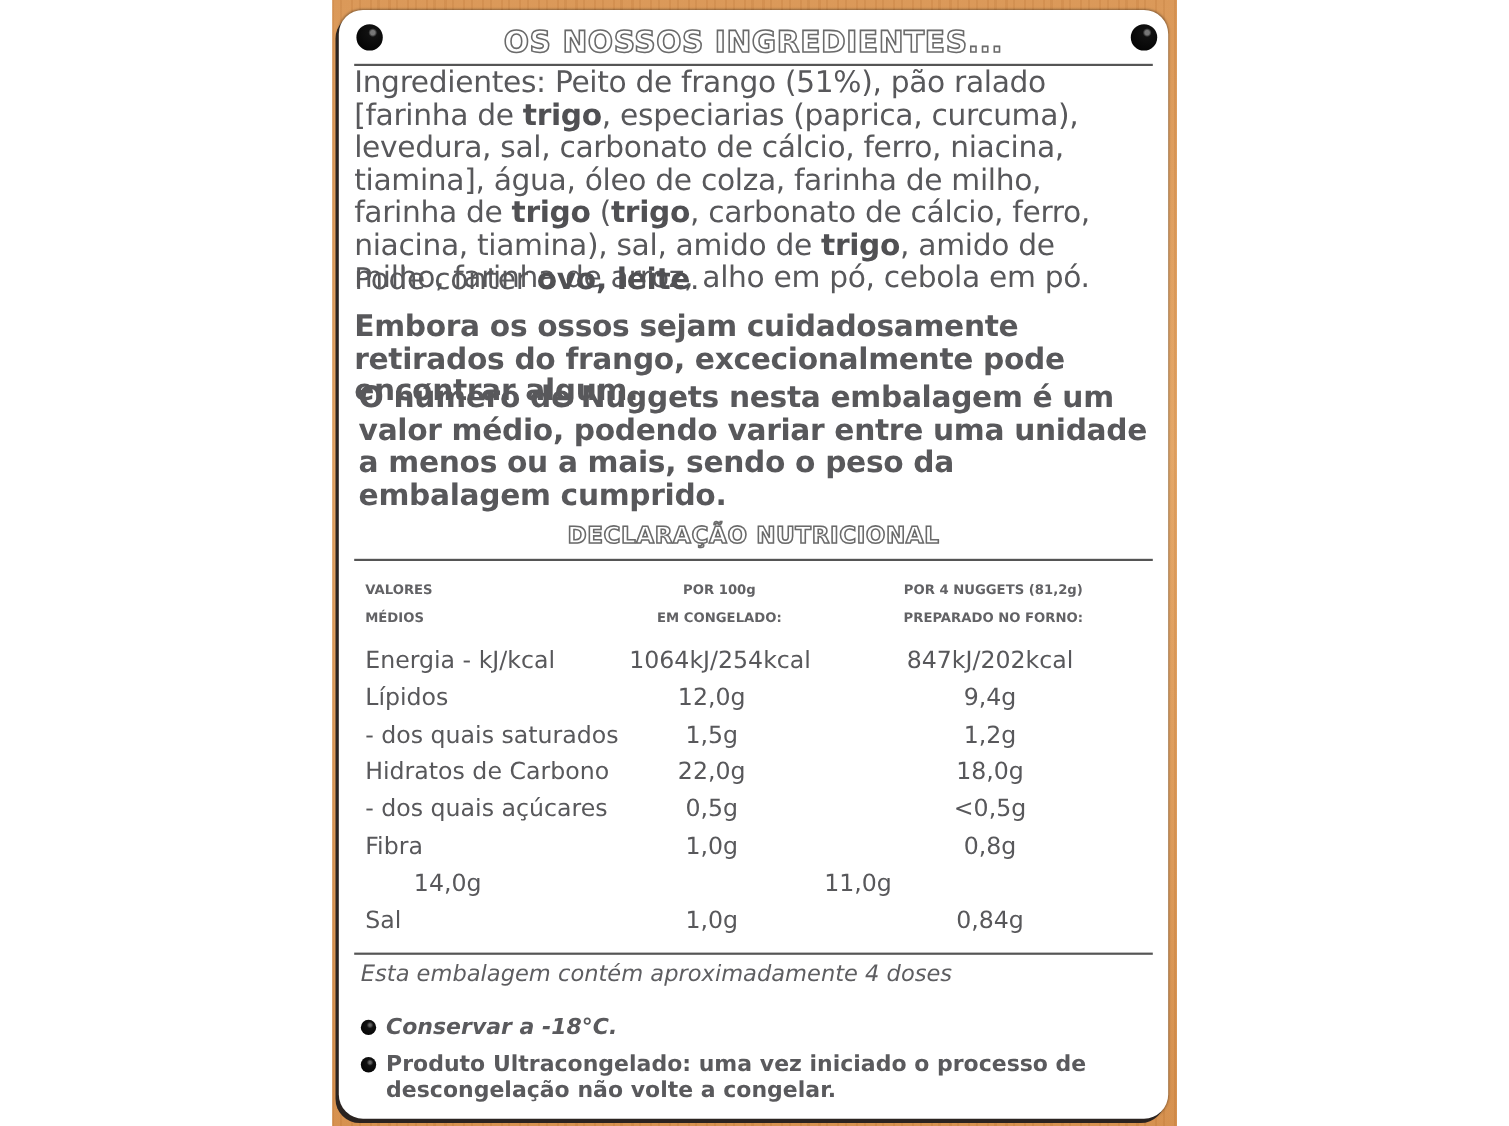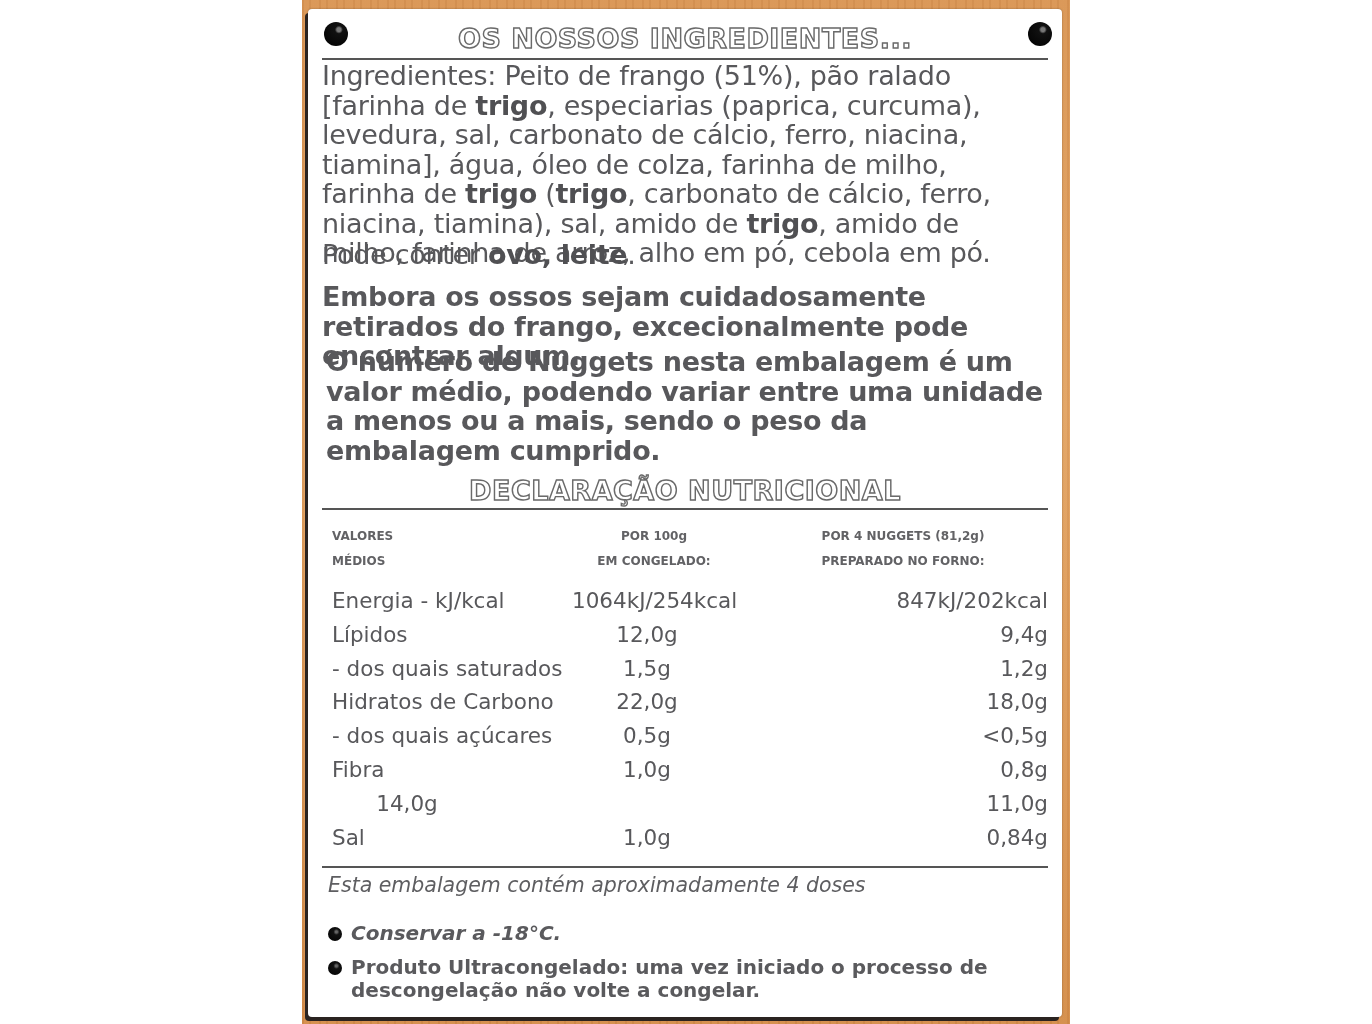--- a/index.html
+++ b/index.html
@@ -29,21 +29,21 @@
           rgba(255,210,150,0.05) 9px, rgba(255,210,150,0.05) 17px),
         linear-gradient(180deg, #d99656 0%, #e3a566 40%, #d48e4c 100%);
     }
     .card {
       position: absolute;
       left: 308px;
       top: 9px;
       width: 754px;
       height: 1008px;
       background: #ffffff;
-      border-radius: 4px;
+      border-radius: 22px;
       box-shadow: -3px 4px 0 0 #2a2320, 0 0 2px rgba(0,0,0,0.35);
     }
     .pin {
       position: absolute;
       width: 24px;
       height: 24px;
       border-radius: 50%;
       background: radial-gradient(circle at 62% 32%, #777 0 2px, #111 4px, #000 100%);
     }
     .pin.left { left: 16px; top: 13px; }
@@ -60,21 +60,21 @@
       color: #ffffff;
       -webkit-text-stroke: 1.4px #6a6a6a;
       text-shadow: 0 0 1px #999;
     }
     .heading.ingredients {
       top: 14px;
       font-size: 27px;
     }
     .heading.nutrition {
       top: 466px;
-      font-size: 27px;
+      font-size: 21px;
     }
     .rule {
       position: absolute;
       left: 14px;
       right: 14px;
       height: 2px;
       background: #555;
     }
     .rule.r1 { top: 49px; }
     .rule.r2 { top: 499px; }
@@ -113,21 +113,21 @@
     .nhead .c2 { width: 208px; text-align: center; }
     .nhead .c3 { flex: 1; text-align: center; }
     .nrow {
       display: flex;
       font-size: 21.5px;
       line-height: 33.8px;
       color: #58585b;
     }
     .nrow .c1 { width: 240px; white-space: nowrap; }
     .nrow .c2 { width: 150px; text-align: center; }
-    .nrow .c3 { flex: 1; text-align: right; padding-left: 30px; }
+    .nrow .c3 { flex: 1; text-align: center; padding-left: 30px; }
 
     .servings {
       position: absolute;
       left: 20px;
       top: 864px;
       font-size: 20.5px;
       color: #5e5e61;
       font-style: italic;
     }
     .bullet-row {

